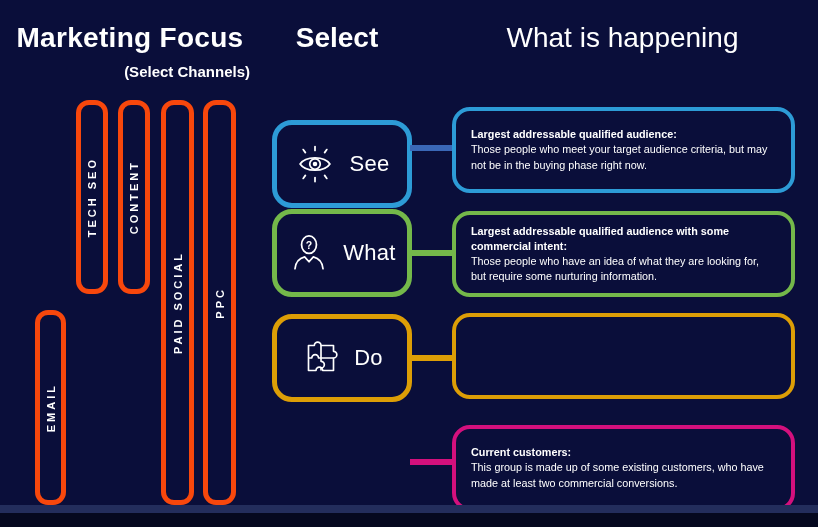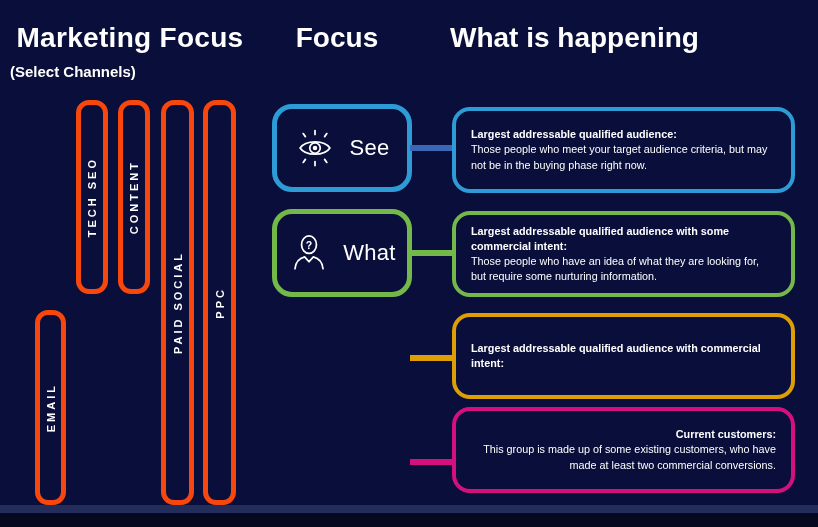--- a/index.html
+++ b/index.html
@@ -5,43 +5,43 @@
   * { margin:0; padding:0; box-sizing:border-box; }
   html,body { background:#05081f; }
   .canvas{
     position:relative; width:818px; height:513px;
     background:#0a0e3a; overflow:hidden;
     font-family:"Liberation Sans", sans-serif;
   }
   
   .col1-title{position:absolute; left:10px; top:22px; width:240px; text-align:center;
     color:#fff; font-size:28px; font-weight:700; letter-spacing:.3px;}
-  .col1-sub{position:absolute; left:10px; top:63px; width:240px; text-align:left;
+  .col1-sub{position:absolute; left:10px; top:63px; width:240px; text-align:right;
     color:#fff; font-size:15px; font-weight:600;}
   .col2-title{position:absolute; left:277px; top:22px; width:120px; text-align:center;
     color:#fff; font-size:28px; font-weight:700;}
-  .col3-title{position:absolute; left:450px; top:22px; width:345px; text-align:left;
-    color:#fff; font-size:28px; font-weight:700;}
+  .col3-title{position:absolute; left:450px; top:22px; width:345px; text-align:center;
+    color:#fff; font-size:28px; font-weight:400;}
 
   
   .pill{position:absolute; border:5px solid #f8470c; border-radius:13px;
     display:flex; align-items:center; justify-content:center; background:transparent;}
   .pill-label{writing-mode:vertical-rl; transform:rotate(180deg); color:#fff;
     font-size:11px; font-weight:700; letter-spacing:3px; white-space:nowrap;}
   .pill-techseo{left:76px;  top:100px; width:32px; height:194px;}
   .pill-content{left:118px; top:100px; width:32px; height:194px;}
   .pill-paidsocial{left:161px; top:100px; width:33px; height:405px;}
   .pill-ppc{left:203px; top:100px; width:33px; height:405px;}
   .pill-email{left:35px; top:310px; width:31px; height:195px;}
 
   
   .stage-box{position:absolute; left:272px; width:140px; height:88px;
     border:5px solid; border-radius:20px;
     display:flex; align-items:center; justify-content:center; gap:13px;}
-  .s0{top:104px; border-color:#2d9bd6;}
+  .s0{top:120px; border-color:#2d9bd6;}
   .s1{top:209px; border-color:#74b84a;}
   .s2{top:314px; border-color:#dd9e06;}
   .s3{top:418px; border-color:#d4107d;}
   .stage-label{color:#fff; font-size:22px; font-weight:400; letter-spacing:.3px;}
   .stage-icon svg{display:block;}
 
   
   .connector{position:absolute; left:410px; width:44px; height:6px;}
   .c0{top:145px; background:#3a67b6;}
   .c1{top:250px; background:#74b84a;}
@@ -49,35 +49,35 @@
   .c3{top:459px; background:#d4107d;}
 
   
   .desc-box{position:absolute; left:452px; width:343px; height:86px;
     border:4px solid; border-radius:18px; color:#fff;
     display:flex; flex-direction:column; justify-content:center;
     padding:8px 15px;}
   .d0{top:107px; border-color:#2d9bd6;}
   .d1{top:211px; border-color:#74b84a;}
   .d2{top:313px; border-color:#dd9e06;}
-  .d3{top:407px; border-color:#d4107d;text-align:right;}
+  .d3{top:425px; border-color:#d4107d;}
   .desc-head{font-weight:700; font-size:10.8px; line-height:1.4;}
   .desc-body{font-size:10.8px; line-height:1.4;}
 
   .footer-strip{position:absolute; left:0; bottom:0; width:818px; height:8px;
     background:#232d5c;}
 </style>
 </head>
 <body>
 
 <div class="canvas">
 
   <div class="col1-title">Marketing Focus</div>
   <div class="col1-sub">(Select Channels)</div>
-  <div class="col2-title">Focus</div>
+  <div class="col2-title">Select</div>
   <div class="col3-title">What is happening</div>
 
   <div class="pill pill-techseo">
     <span class="pill-label">TECH SEO</span>
   </div>
   <div class="pill pill-content">
     <span class="pill-label">CONTENT</span>
   </div>
   <div class="pill pill-paidsocial">
     <span class="pill-label">PAID SOCIAL</span>
@@ -110,37 +110,46 @@
     <span class="stage-icon">
       <svg width="42" height="42" viewBox="0 0 48 48" fill="none" stroke="#ffffff" stroke-width="2" stroke-linecap="round" stroke-linejoin="round">
         <ellipse cx="24" cy="14.5" rx="8.5" ry="10"></ellipse>
         <path d="M8,42 C9,32.5 15,29.5 19,28.5 L24,34 L29,28.5 C33,29.5 39,32.5 40,42"></path>
         <text x="24" y="19" font-size="12" font-family="Liberation Sans, sans-serif" fill="#ffffff" stroke="none" text-anchor="middle" font-weight="bold">?</text>
       </svg>
     </span>
     <span class="stage-label">What</span>
   </div>
 
+  <div class="stage-box s2">
+    <span class="stage-icon">
+      <svg width="40" height="40" viewBox="0 0 48 48" fill="none" stroke="#ffffff" stroke-width="2" stroke-linejoin="round">
+        <path d="M9,9 H16 A4,4 0 0 1 24,9 H39 V16 A4,4 0 0 1 39,24 V39 H26 A4,4 0 0 0 18,39 H9 Z"></path>
+        <path d="M9,24 H13 A4,4 0 0 1 21,24 H39"></path>
+        <path d="M24,9 V28 A4,4 0 0 1 24,36 V39"></path>
+      </svg>
+    </span>
+    <span class="stage-label">Do</span>
+  </div>
 
 
   <div class="connector c0"></div>
   <div class="connector c1"></div>
   <div class="connector c2"></div>
   <div class="connector c3"></div>
 
   <div class="desc-box d1">
     <div class="desc-head">Largest addressable qualified audience with some commercial intent:</div>
     <div class="desc-body">Those people who have an idea of what they are looking for, but require some nurturing information.</div>
   </div>
   <div class="desc-box d0">
     <div class="desc-head">Largest addressable qualified audience:</div>
     <div class="desc-body">Those people who meet your target audience criteria, but may not be in the buying phase right now.</div>
   </div>
   <div class="desc-box d2">
-    <div class="desc-head">Largest addressable qualified audience with commercial intent:</div>
   </div>
   <div class="desc-box d3">
     <div class="desc-head">Current customers:</div>
     <div class="desc-body">This group is made up of some existing customers, who have made at least two commercial conversions.</div>
   </div>
 
   <div class="footer-strip"></div>
 </div>
 
 </body></html>

